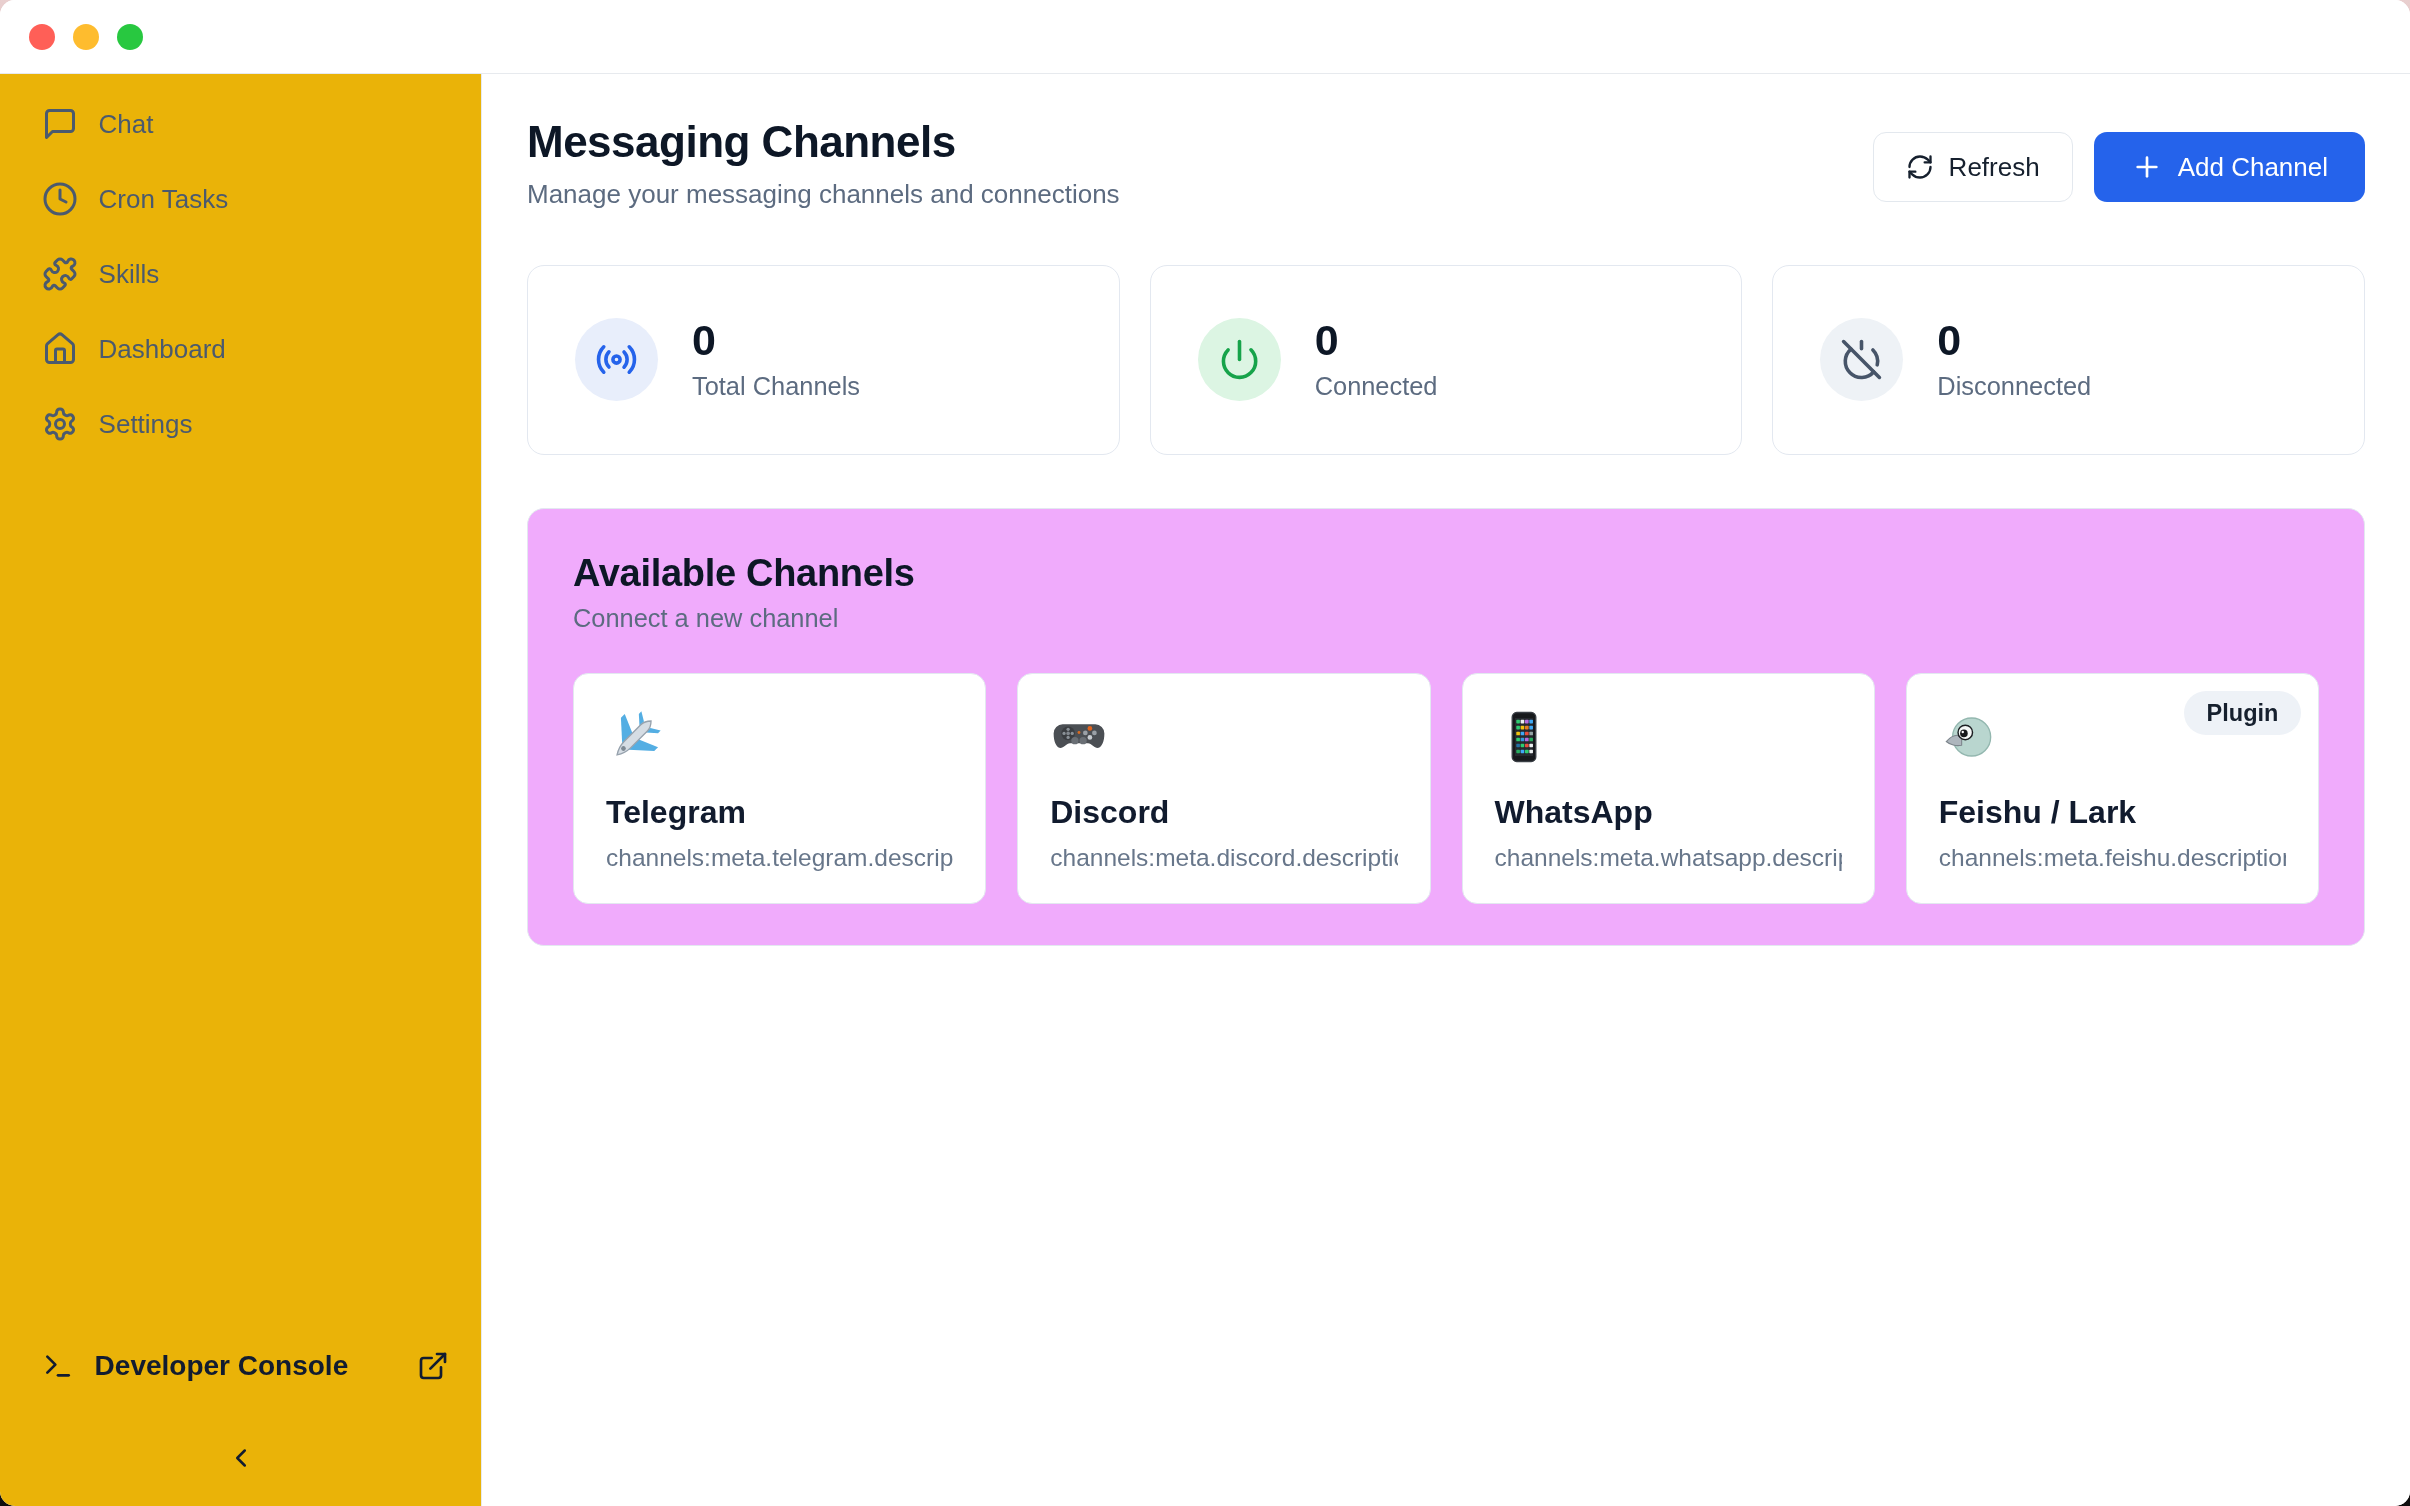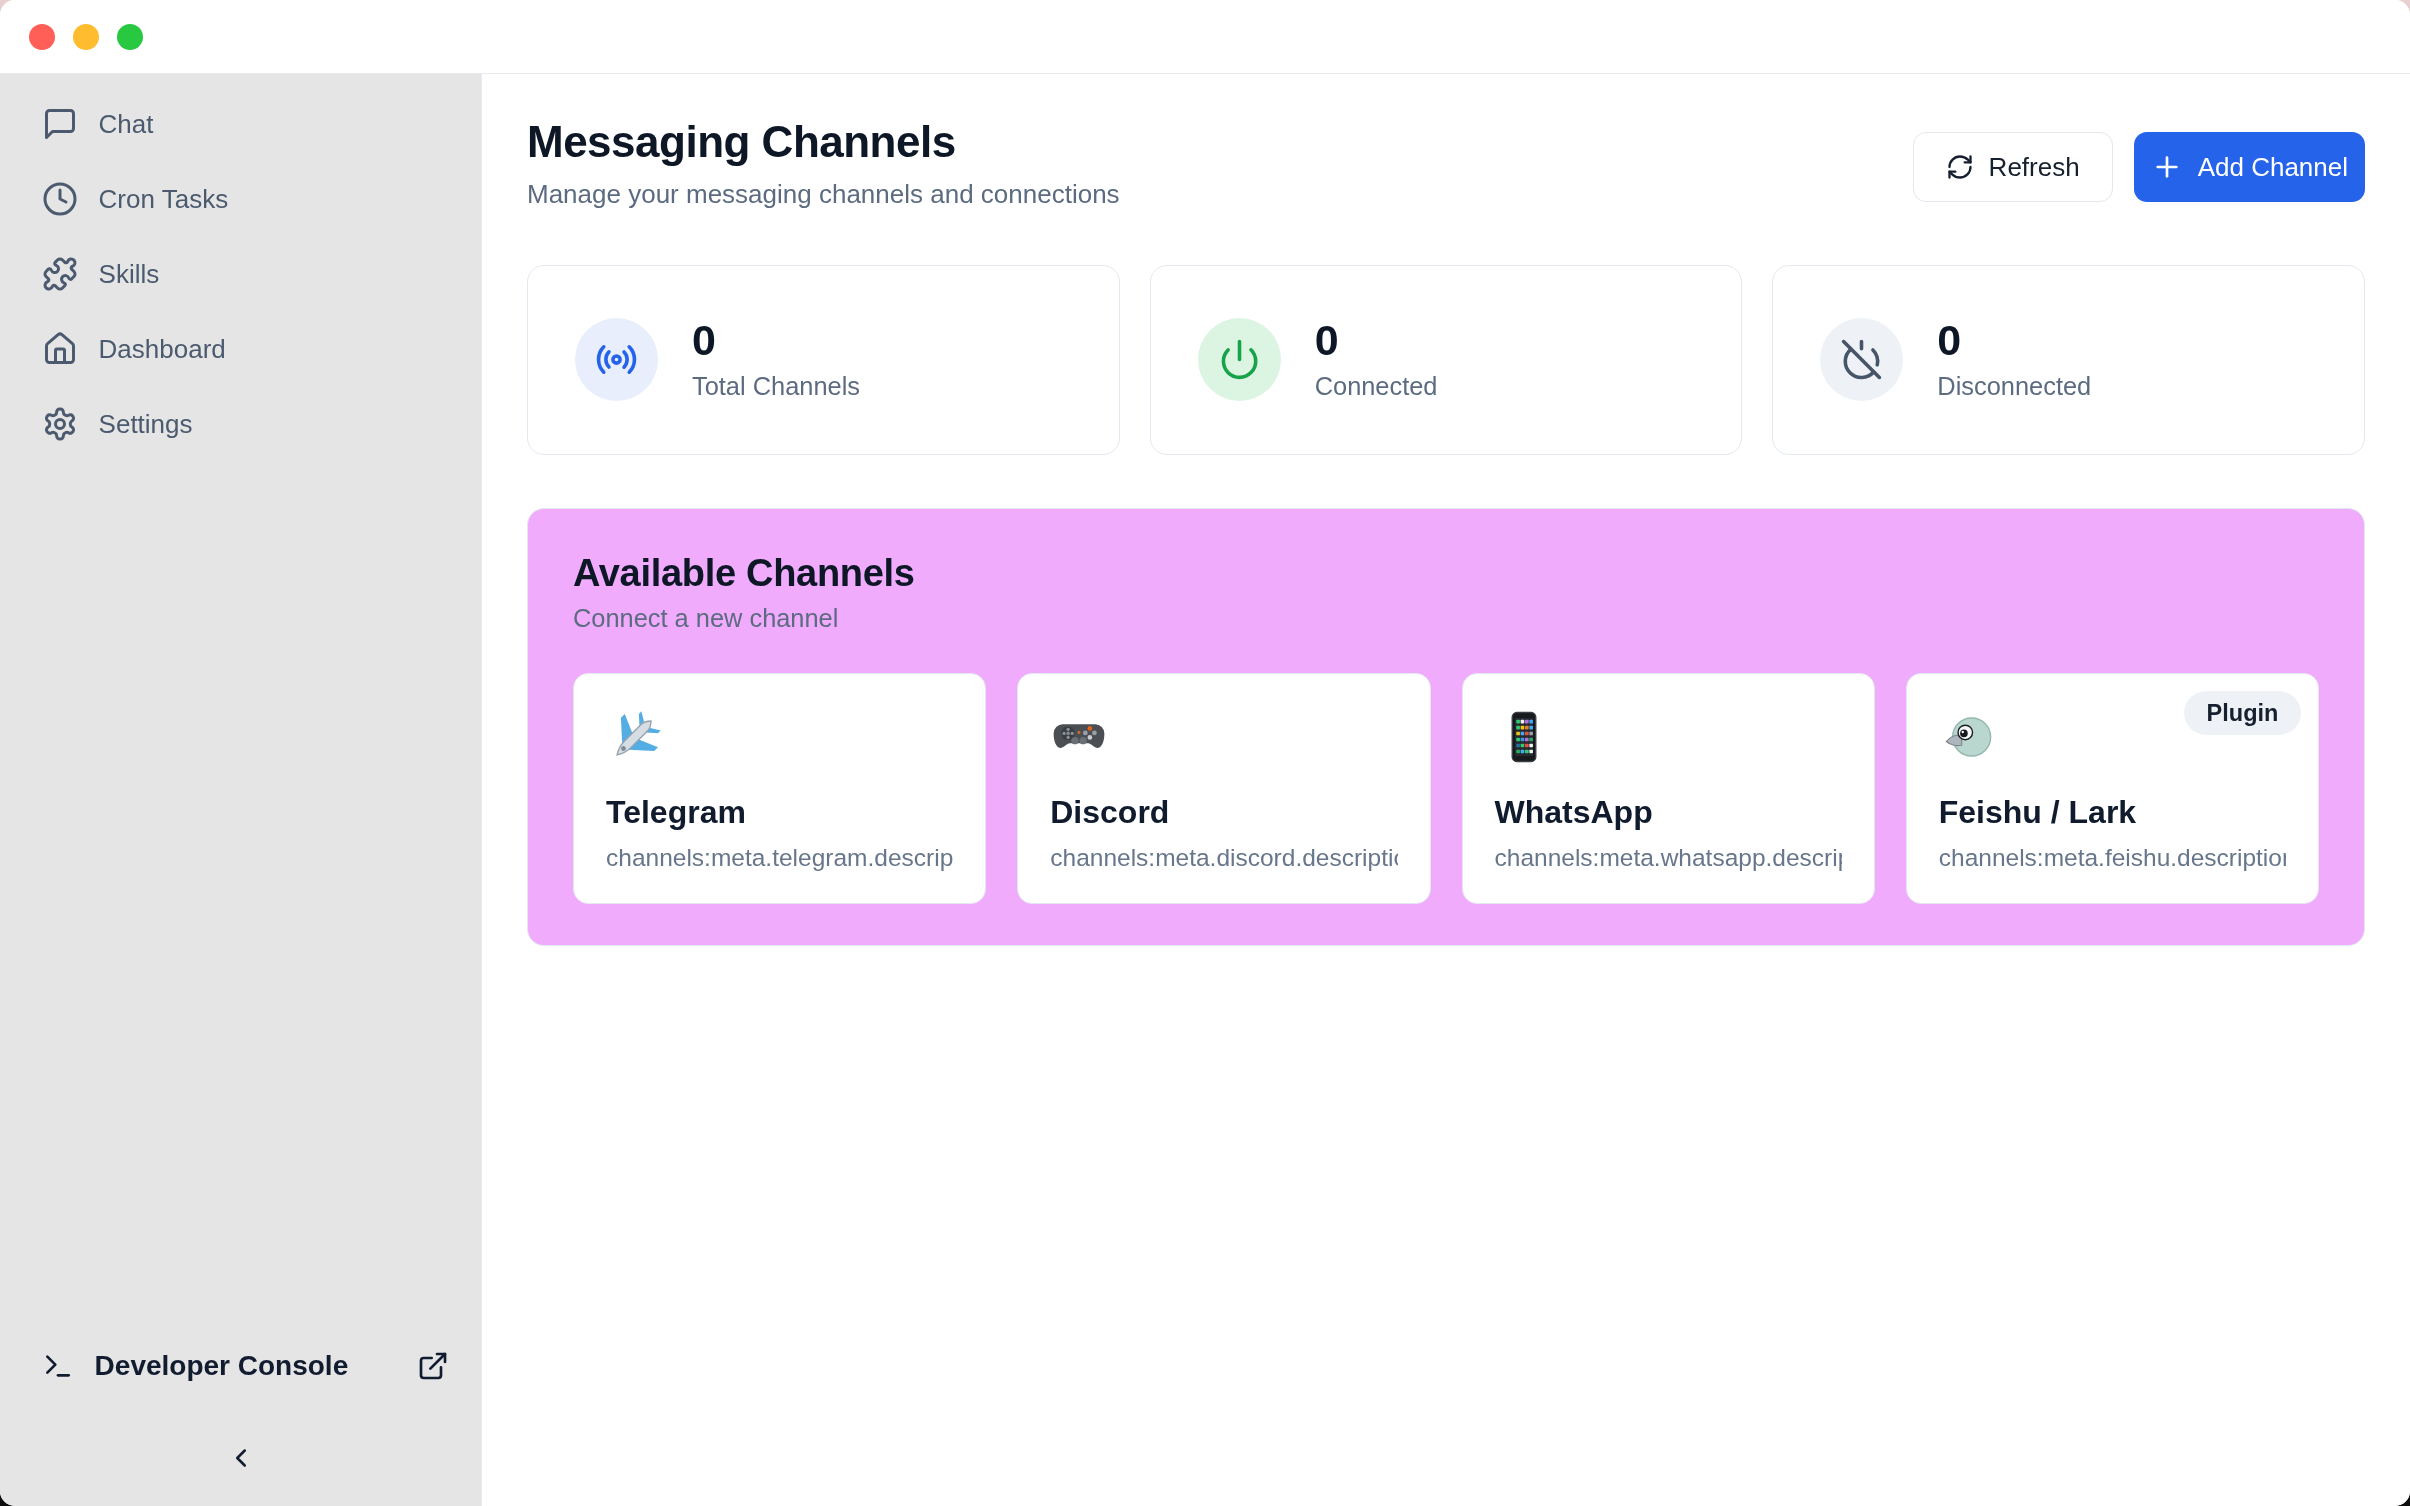--- a/index.html
+++ b/index.html
@@ -14,21 +14,21 @@
   }
   
   .titlebar{height:73px;flex:none;display:flex;align-items:center;
     padding-left:29px;gap:18px;border-bottom:0.9px solid #e7eaee;background:#fff;}
   .tl{width:26px;height:26px;border-radius:50%;cursor:pointer;}
   .tl.red{background:#ff5f57;}
   .tl.yellow{background:#febc2e;}
   .tl.green{background:#28c840;}
   
   .app-body{flex:1;display:flex;min-height:0;}
-  .sidebar{width:482px;flex:none;border-right:0.9px solid #e7eaee;background:#e5e5e5;
+  .sidebar{width:482px;flex:none;border-right:0.9px solid #e7eaee;background:#eab308;
     display:flex;flex-direction:column;padding:19px 0 28px;box-sizing:border-box;}
   .nav{flex:1;padding:0 19px;}
   .nav-item{height:62px;margin-bottom:13px;border-radius:15px;display:flex;
     align-items:center;gap:21px;padding:0 0 0 22.6px;color:#4b5a6e;font-size:26px;
     font-weight:500;cursor:pointer;}
   .nav-item .icon{width:36px;height:36px;flex:none;}
   .nav-item.active{background:#eef1f6;color:#121c30;font-weight:600;}
   .sidebar-footer{padding:0 19px;}
   .dev-row{height:66px;display:flex;align-items:center;gap:21px;
     padding:0 13px 0 22.6px;color:#121c30;font-weight:700;font-size:28px;cursor:pointer;}
@@ -42,21 +42,21 @@
   .content{flex:1;padding:43px 45px 0;overflow:hidden;background:#fff;}
   .header-row{display:flex;justify-content:space-between;align-items:flex-start;}
   .h-title{font-size:44px;font-weight:700;color:#0d1726;letter-spacing:-0.5px;line-height:1.15;}
   .h-sub{margin-top:11.3px;font-size:26px;color:#5c6b80;}
   .actions{display:flex;gap:21px;margin-top:15px;}
   .btn{height:70px;border-radius:13px;display:inline-flex;align-items:center;gap:15px;
     font-size:26px;font-weight:500;padding:0 32px;cursor:pointer;border:0.9px solid transparent;
     box-sizing:border-box;font-family:inherit;}
   .btn .icon{width:28px;height:28px;}
   .btn-outline{background:#fff;border-color:#e3e8ee;color:#16202e;}
-  .btn-primary{background:#2563eb;color:#fff;padding:0 16px;}
+  .btn-primary{background:#2563eb;color:#fff;padding:0 36px;}
   .btn-primary .icon{width:32px;height:32px;}
   
   .stats{display:flex;gap:30px;margin-top:55px;}
   .stat-card{flex:1;height:190px;border:0.9px solid #e3e8f0;border-radius:17px;background:#fff;
     display:flex;align-items:center;gap:34px;padding-left:47px;box-sizing:border-box;}
   .stat-circle{width:83px;height:83px;border-radius:50%;display:flex;align-items:center;
     justify-content:center;flex:none;}
   .stat-circle .icon{width:43px;height:43px;}
   .stat-value{font-size:43px;font-weight:700;color:#0d1726;line-height:1;}
   .stat-label{font-size:25.4px;color:#5c6b80;margin-top:9.4px;}

